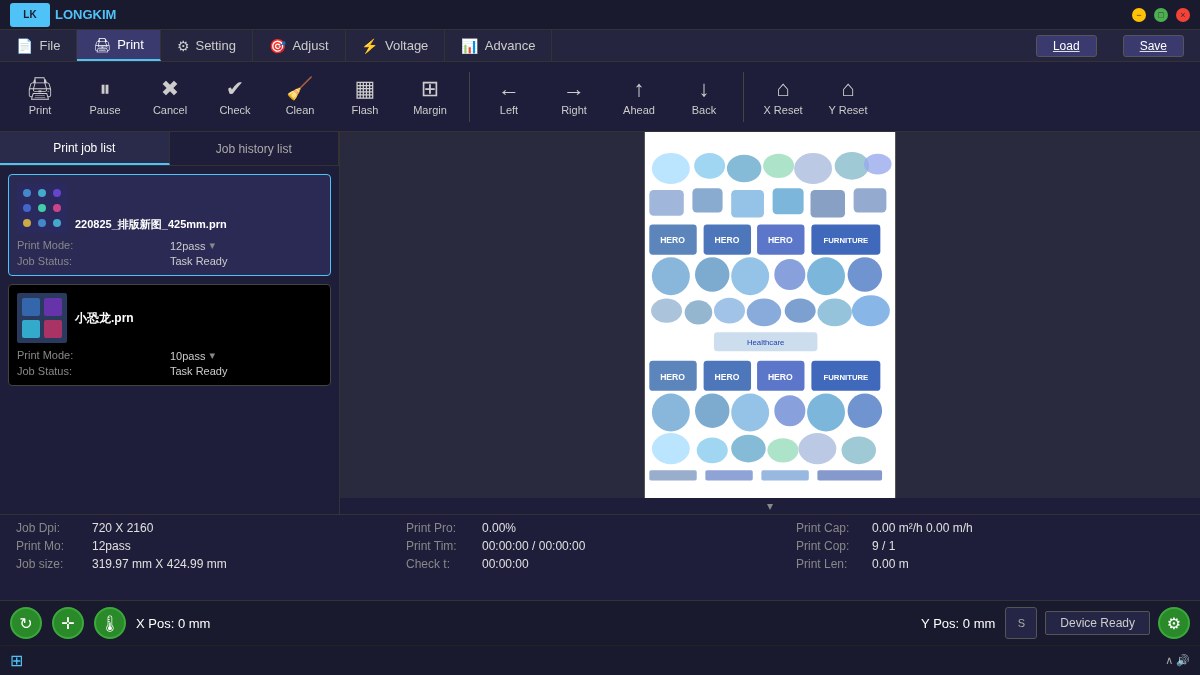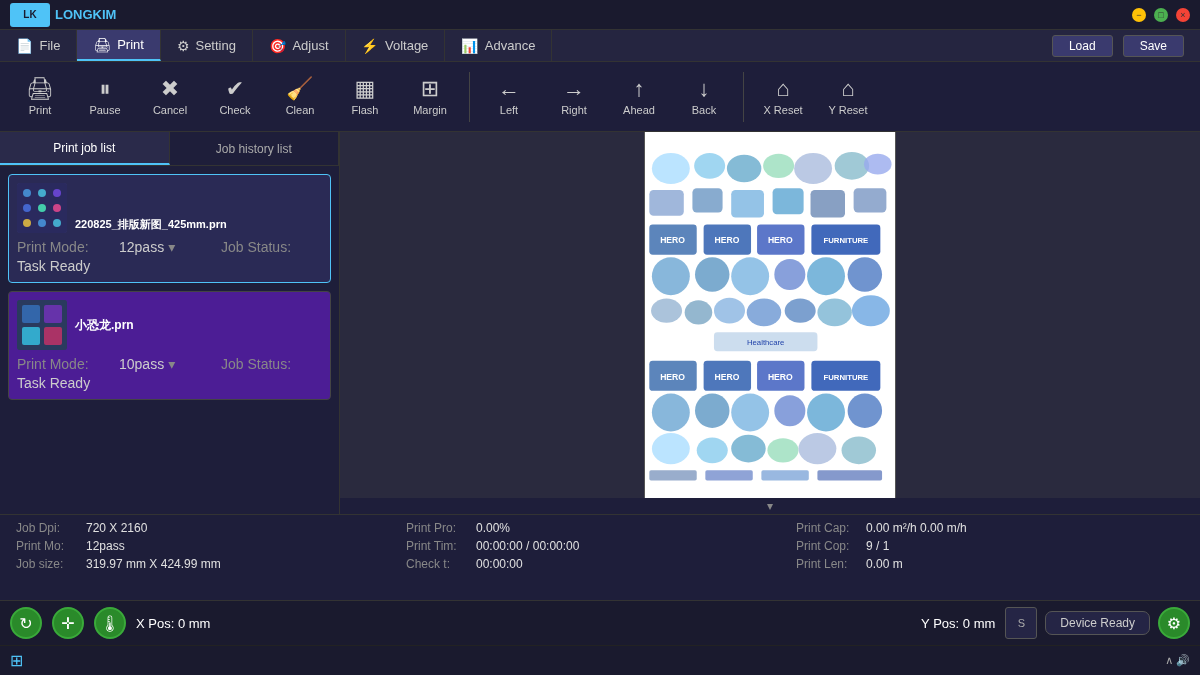--- a/index.html
+++ b/index.html
@@ -88,22 +88,23 @@
     }
     .menu-item.active {
       background: #3a3a6e;
       color: #fff;
       border-bottom: 2px solid #4fc3f7;
     }
     .menu-icon { font-size: 14px; }
     .menu-right {
       margin-left: auto;
       display: flex;
-      gap: 10px;
+      gap: 26px;
       padding-right: 16px;
+      text-decoration: underline;
     }
     .menu-right-btn {
       padding: 3px 16px;
       background: #3a3a6e;
       border: 1px solid #555;
       border-radius: 3px;
       color: #fff;
       cursor: pointer;
       font-size: 12px;
     }
@@ -173,21 +174,21 @@
 
     .job-list {
       flex: 1;
       overflow-y: auto;
       padding: 8px;
       display: flex;
       flex-direction: column;
       gap: 8px;
     }
     .job-item {
-      background: #4c1d95;
+      background: #000000;
       border: 1px solid #444;
       border-radius: 4px;
       padding: 8px;
       cursor: pointer;
     }
     .job-item.selected {
       border-color: #4fc3f7;
       background: #2a2a55;
     }
     .job-header {
@@ -203,23 +204,23 @@
       border-radius: 3px;
       overflow: hidden;
       display: flex;
       align-items: center;
       justify-content: center;
       font-size: 8px;
       color: #888;
     }
     .job-details {
       display: grid;
-      grid-template-columns: 1fr 1fr 1fr;
+      grid-template-columns: 1fr 1fr;
       gap: 3px 1px;
-      font-size: 14px;
+      font-size: 11px;
     }
     .job-detail-label {
       color: #888;
     }
     .job-detail-value {
       color: #ccc;
       display: flex;
       align-items: center;
       gap: 4px;
     }
@@ -275,20 +276,21 @@
       grid-template-columns: 1fr 1fr 1fr;
       gap: 2px;
     }
     .status-col {
       display: flex;
       flex-direction: column;
       gap: 4px;
     }
     .status-row {
       display: flex;
+      gap: 6px;
       font-size: 12px;
       align-items: center;
     }
     .status-label {
       color: #888;
       min-width: 70px;
     }
     .status-value {
       color: #e0e0e0;
     }
@@ -339,21 +341,21 @@
       display: flex;
       align-items: center;
       justify-content: center;
       font-size: 11px;
       color: #aaa;
     }
     .device-ready-btn {
       padding: 4px 14px;
       background: #252545;
       border: 1px solid #555;
-      border-radius: 7px;
+      border-radius: 2px;
       color: #ccc;
       font-size: 12px;
     }
     .settings-circle {
       width: 32px;
       height: 32px;
       border-radius: 50%;
       background: #2a8a2a;
       border: 2px solid #3aaa3a;
       display: flex;

